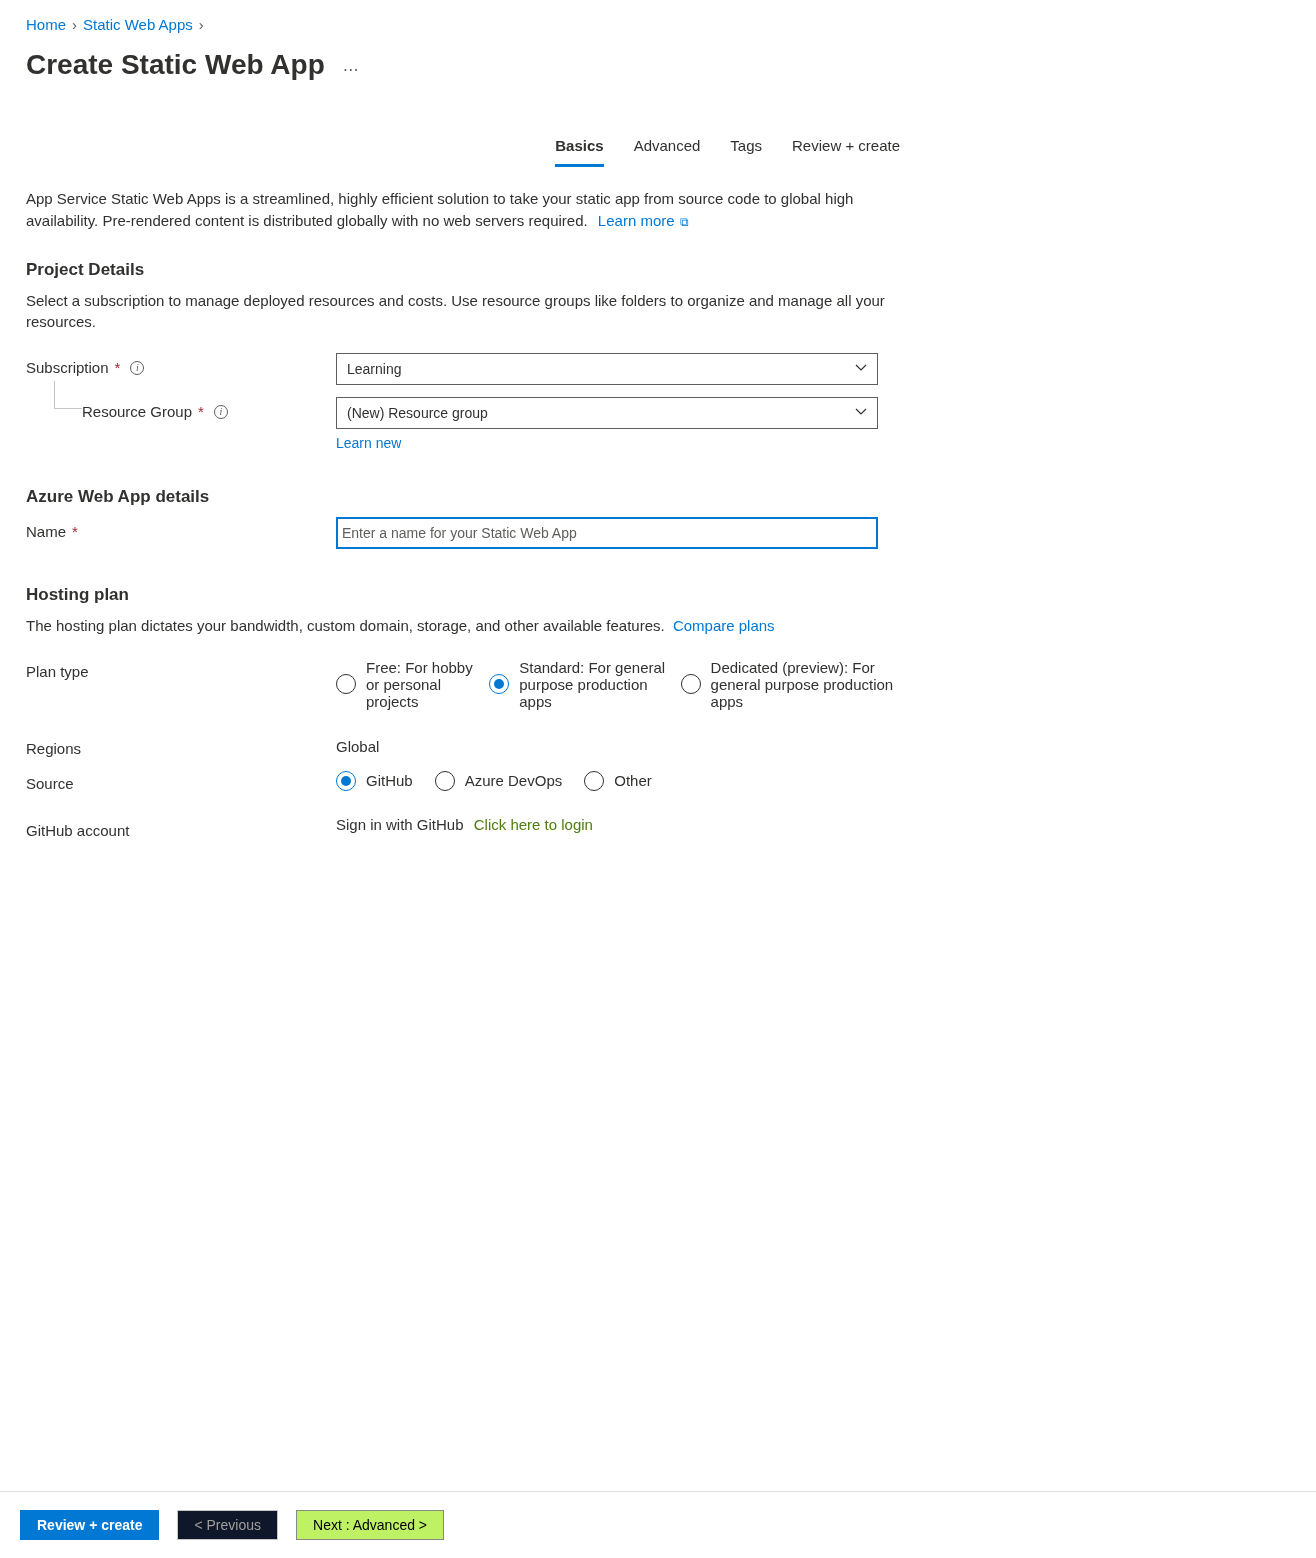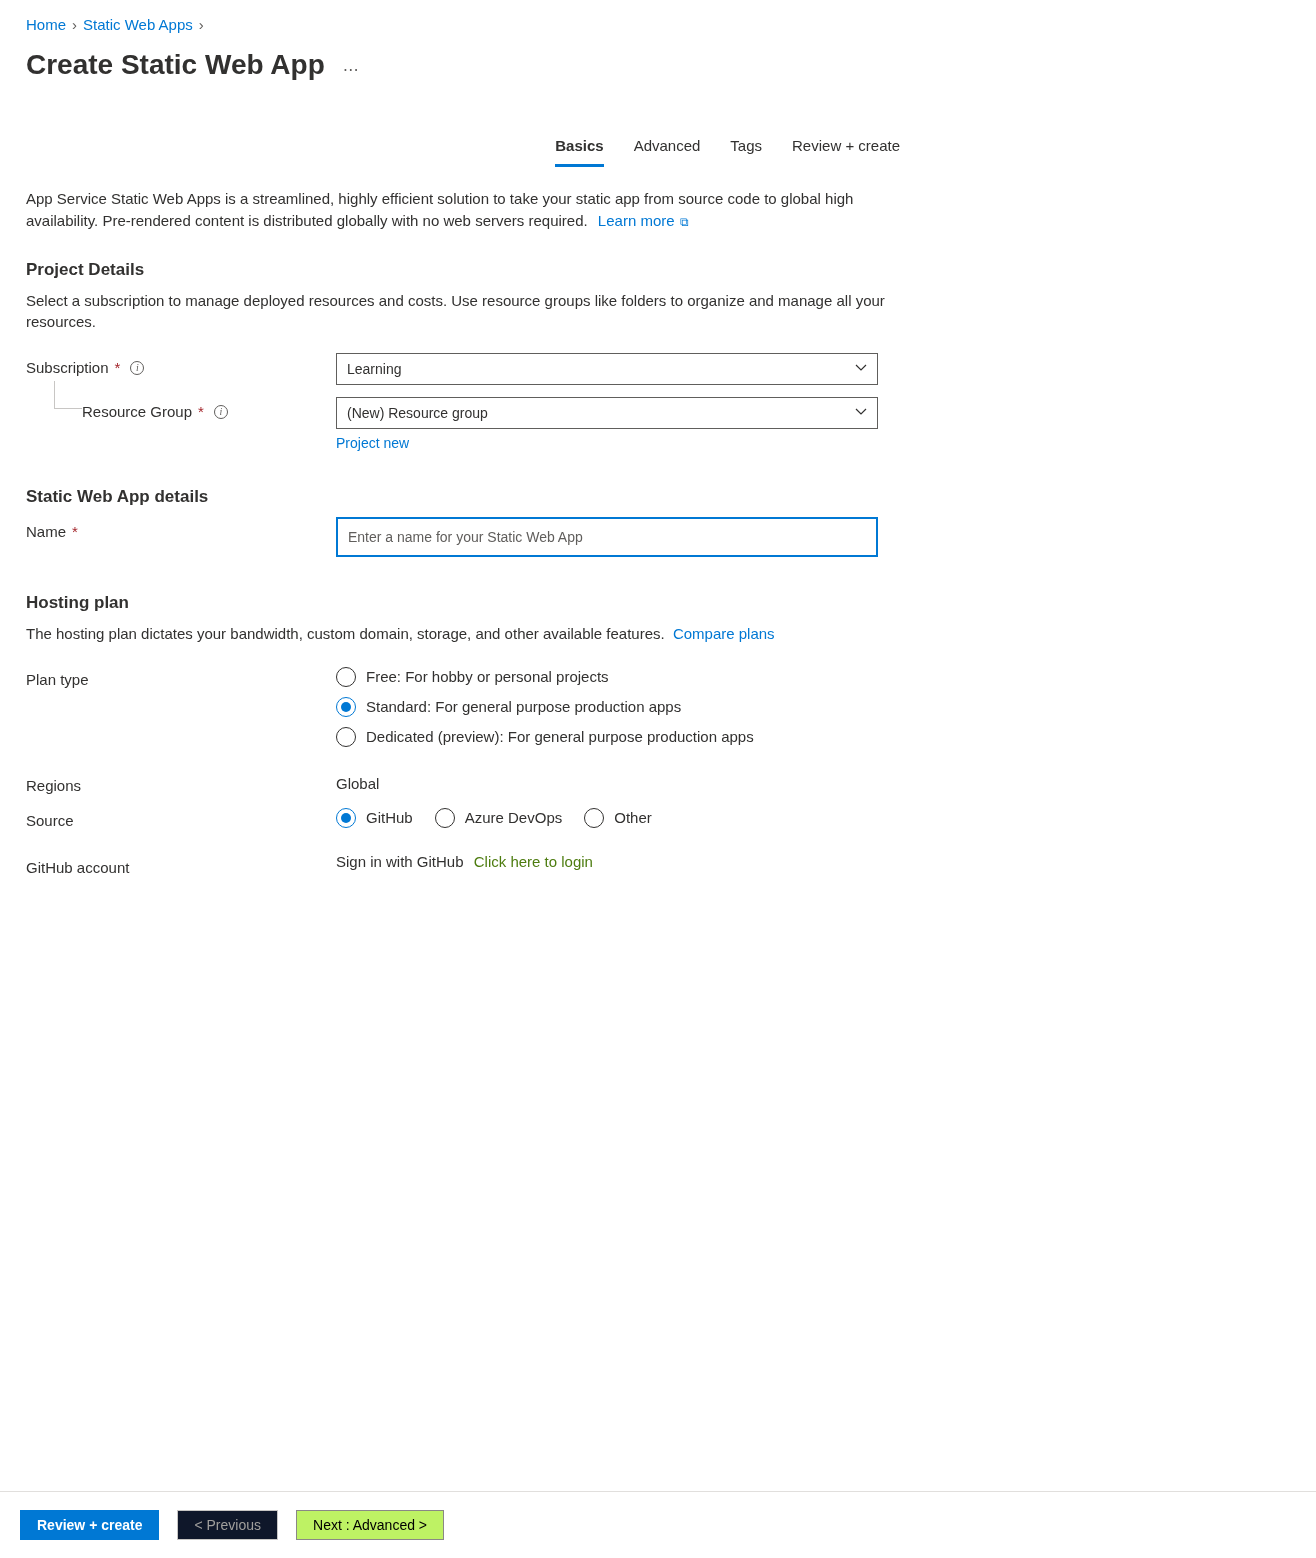--- a/index.html
+++ b/index.html
@@ -104,28 +104,28 @@
     padding: 0 10px;
     font-size: 14px;
     background: #fff;
     cursor: pointer;
     width: 542px;
   }
   .select-box .chev-down svg { width: 12px; height: 12px; }
   .link-below { color: #0078d4; text-decoration: none; font-size: 14px; margin-top: 6px; display: inline-block; }
   .text-input {
     border: 2px solid #0078d4;
-    height: 40px;
+    height: 32px;
     width: 542px;
-    padding: 0 10px;
+    padding: 0 4px;
     font-size: 14px;
     outline: none;
   }
   .text-input::placeholder { color: #605e5c; }
-  .radio-col { display: flex; flex-direction: column; gap: 10px; padding-top: 2px;}
+  .radio-col { display: flex; flex-direction: row; gap: 10px; padding-top: 2px;}
   .radio-item { display: flex; align-items: center; gap: 10px; font-size: 15px; cursor: pointer; }
   .radio-outer {
     width: 20px; height: 20px;
     border: 1px solid #323130;
     border-radius: 50%;
     display: flex; align-items: center; justify-content: center;
     flex-shrink: 0;
   }
   .radio-item.selected .radio-outer { border-color: #0078d4; }
   .radio-inner {
@@ -224,25 +224,25 @@
       <span class="req">*</span>
       <span class="info-icon">i</span>
     </div>
     <div class="field-col">
       <div class="select-box">
         <span>(New) Resource group</span>
         <span class="chev-down"><svg viewBox="0 0 12 12">
               <path d="M1 3 L6 8 L11 3" stroke="#323130" stroke-width="1.2" fill="none"></path>
             </svg></span>
       </div>
-      <a href="#" class="link-below">Project new</a>
-    </div>
-  </div>
-
-  <h2 class="section" style="margin-top:36px">Static Web App details</h2>
+      <a href="#" class="link-below">Learn new</a>
+    </div>
+  </div>
+
+  <h2 class="section" style="margin-top:36px">Azure Web App details</h2>
   <div class="form-row">
     <div class="label-col">
       <span>Name</span>
       <span class="req">*</span>
     </div>
     <div class="field-col">
       <input class="text-input" type="text" placeholder="Enter a name for your Static Web App" style="">
     </div>
   </div>
 

